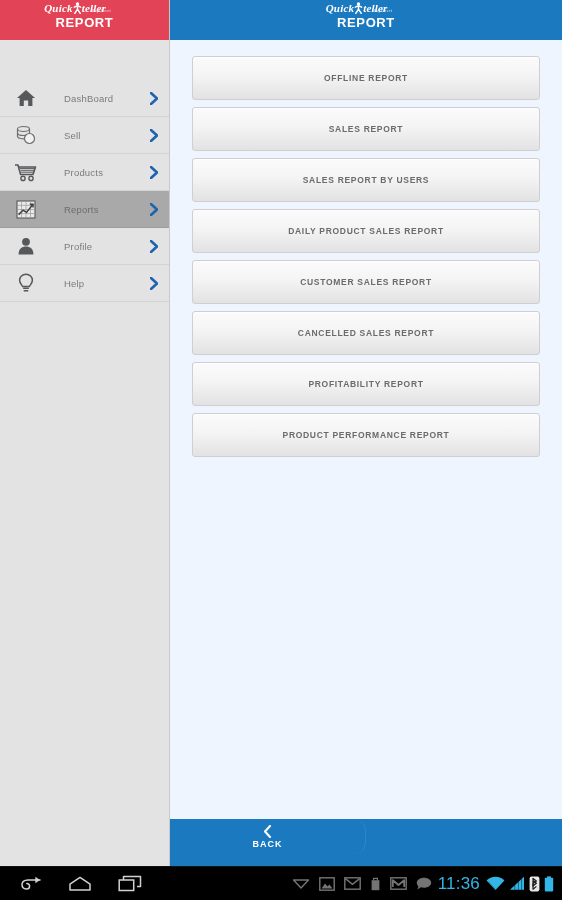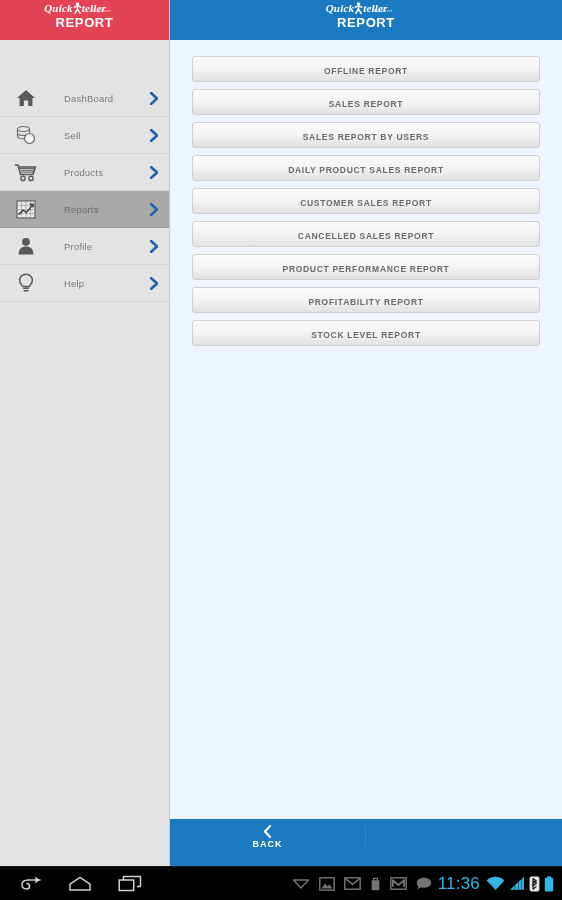--- a/index.html
+++ b/index.html
@@ -50,21 +50,21 @@
   
   .main { width:392px; height:866px; display:flex; flex-direction:column; background:#eef5fe; }
   .main-header {
     height:40px; background:#1a79bf; color:#fff; flex:0 0 auto;
     display:flex; flex-direction:column; align-items:center; padding-top:2px;
   }
   .main-title { font-size:13px; font-weight:bold; letter-spacing:.6px; margin-top:1px; }
 
   .content { flex:1 1 auto; padding:16px 22px 0 22px; overflow:hidden; }
   .rpt-btn {
-    display:block; width:100%; height:26px; margin-bottom:7px;
+    display:block; width:100%; height:44px; margin-bottom:7px;
     background: linear-gradient(to bottom, #fbfbfb 0%, #f4f4f4 45%, #e2e2e2 100%);
     border:1px solid #cfcfcf; border-radius:3px;
     color:#6b6b6b; font-size:8.5px; font-weight:bold; letter-spacing:.7px;
     font-family:"Liberation Sans", sans-serif;
     cursor:pointer; text-align:center; line-height:28px;
     box-shadow:0 1px 0 rgba(255,255,255,.7) inset;
   }
 
   .footer { height:47px; flex:0 0 auto; background:#1a79bf; display:flex; }
   .back-btn {
@@ -233,23 +233,22 @@
         <div class="main-title">REPORT</div>
       </div>
 
       <div class="content">
         <button class="rpt-btn">OFFLINE REPORT</button>
         <button class="rpt-btn">SALES REPORT</button>
         <button class="rpt-btn">SALES REPORT BY USERS</button>
         <button class="rpt-btn">DAILY PRODUCT SALES REPORT</button>
         <button class="rpt-btn">CUSTOMER SALES REPORT</button>
         <button class="rpt-btn">CANCELLED SALES REPORT</button>
+        <button class="rpt-btn">PROFITABILITY REPORT</button>
         <button class="rpt-btn">PRODUCT PERFORMANCE REPORT</button>
-        <button class="rpt-btn">PROFITABILITY REPORT</button>
-        <button class="rpt-btn">STOCK LEVEL REPORT</button>
       </div>
 
       <div class="footer">
         <div class="back-btn">
           <span class="back-chevron">
             <svg width="11" height="13" viewBox="0 0 11 13">
                 <path d="M8 1 L3 6.5 L8 12" stroke="#ffffff" stroke-width="2.1" fill="none" stroke-linecap="round" stroke-linejoin="round"></path>
               </svg>
           </span>
           <span class="back-label">BACK</span>

